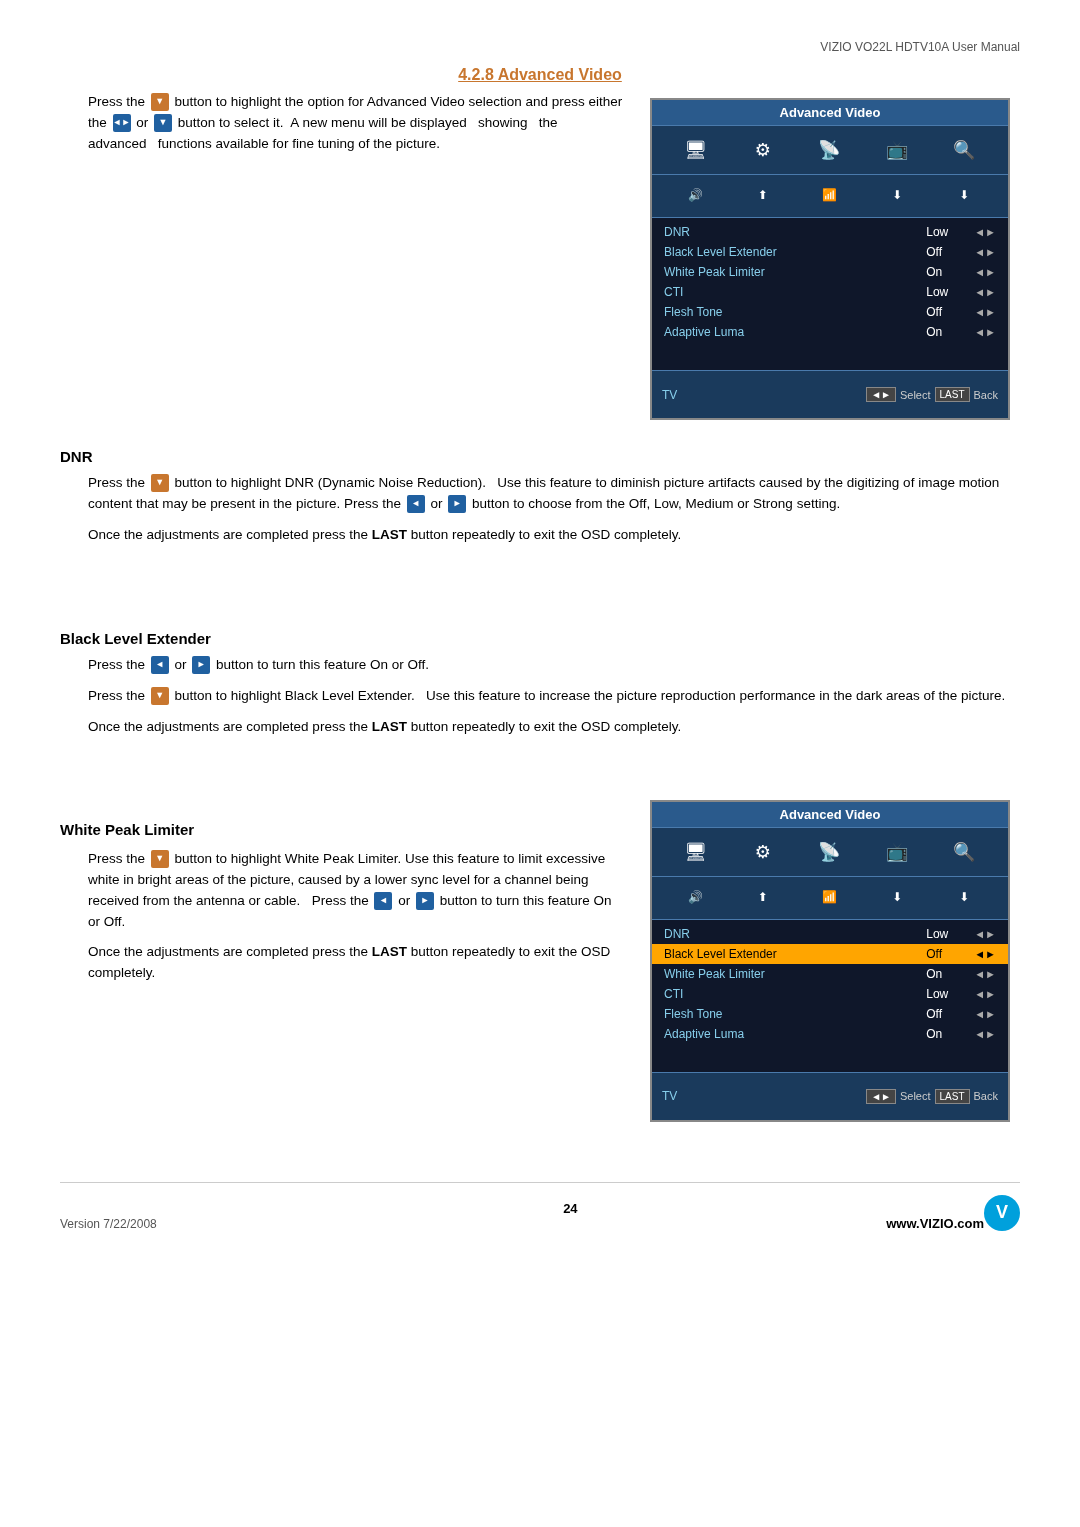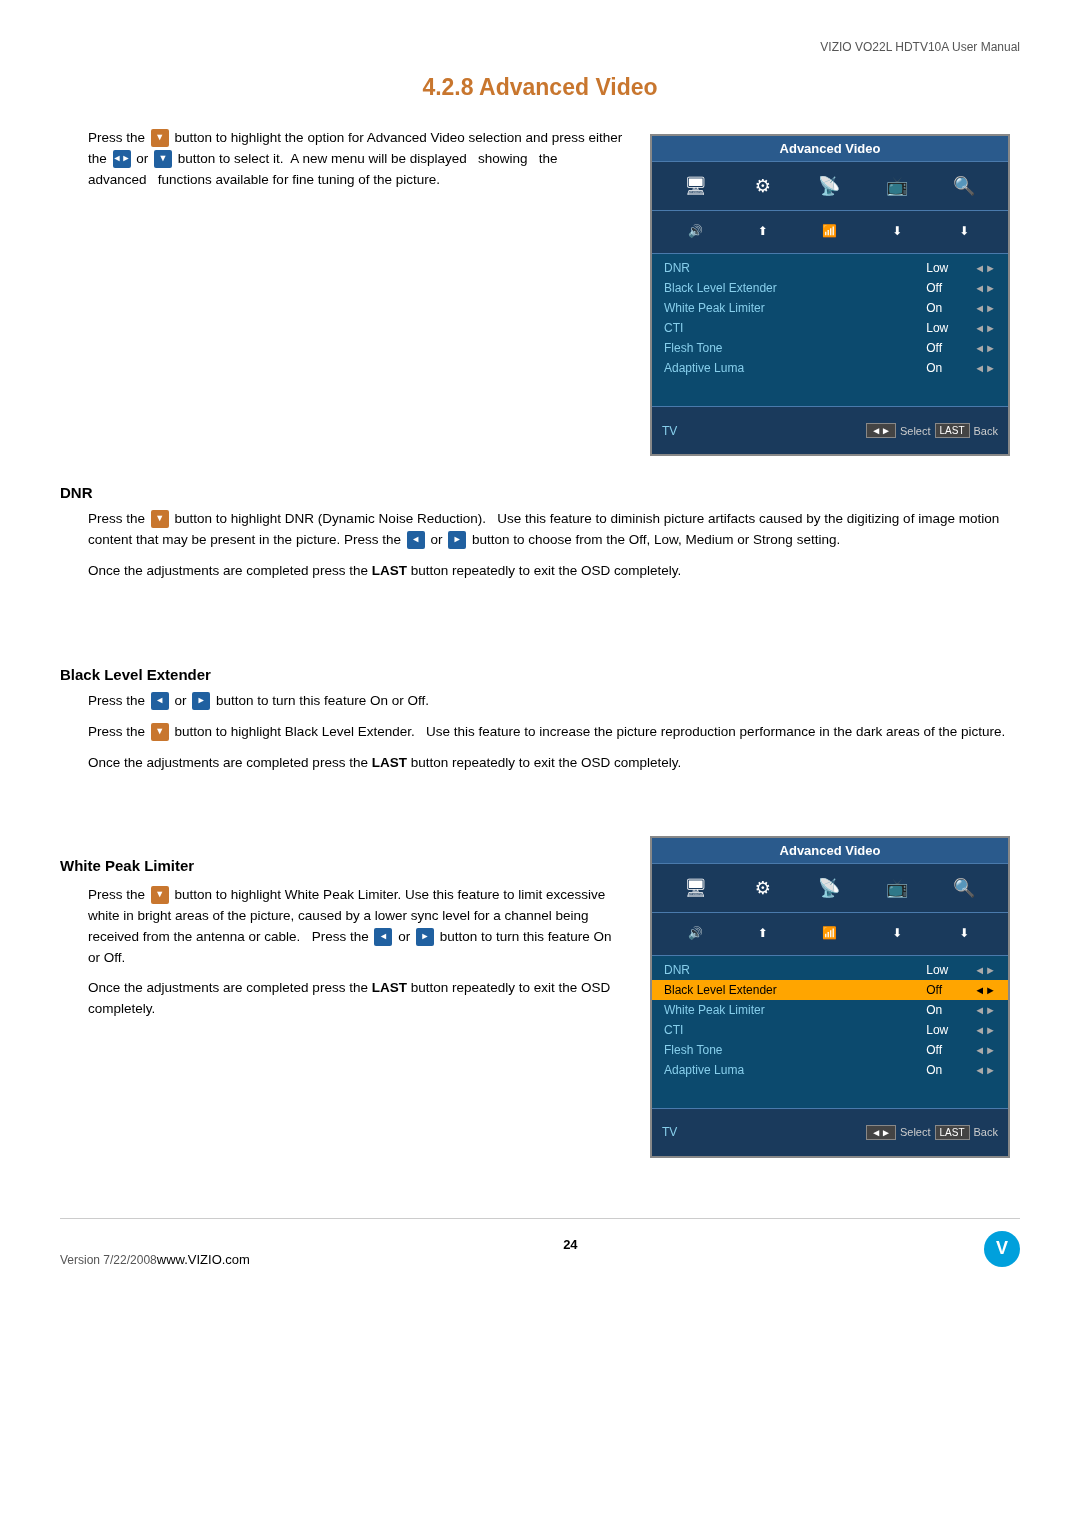--- a/index.html
+++ b/index.html
@@ -14,29 +14,30 @@
     }
 
     .page-container {
       padding: 40px 60px 60px 60px;
     }
 
     .header-right {
       text-align: right;
       font-size: 12px;
       color: #555;
-      margin-bottom: 20px;
+      margin-bottom: 12px;
     }
 
     .section-title {
       color: #c8762e;
-      font-size: 23px;
+      font-size: 16px;
       font-weight: bold;
       text-align: center;
-      margin-bottom: 27px;
+      margin-bottom: 8px;
+      text-decoration: underline;
     }
 
     .two-col {
       display: flex;
       gap: 24px;
       margin-bottom: 20px;
     }
 
     .text-col {
       flex: 1;
@@ -59,21 +60,21 @@
     .body-text {
       font-size: 13.5px;
       line-height: 1.55;
       margin-bottom: 10px;
       margin-left: 28px;
     }
 
     
     .osd-menu {
       border: 2px solid #888;
-      background: #0c4a6e;
+      background: #0f172a;
       color: #fff;
       font-size: 12px;
       width: 360px;
       padding: 0;
       margin-top: 6px;
     }
 
     .osd-title-bar {
       background: #2a5a8c;
       text-align: center;
@@ -207,22 +208,23 @@
 
     .footer-page {
       font-size: 13px;
       font-weight: bold;
       text-align: center;
       flex: 1;
     }
 
     .footer-website {
       font-size: 13px;
-      font-weight: normal;
-      text-align: left;
+      font-weight: bold;
+      text-align: right;
+      padding-left: 24px;
     }
 
     .footer-logo {
       width: 36px;
       height: 36px;
       background: #00a0dc;
       border-radius: 50%;
       display: flex;
       align-items: center;
       justify-content: center;

